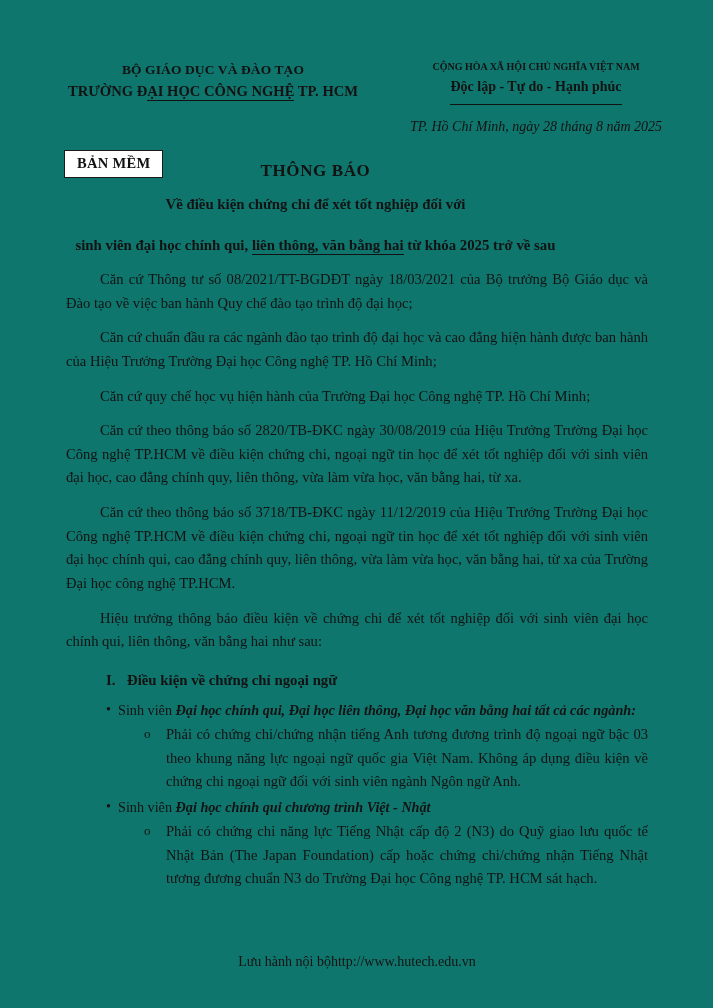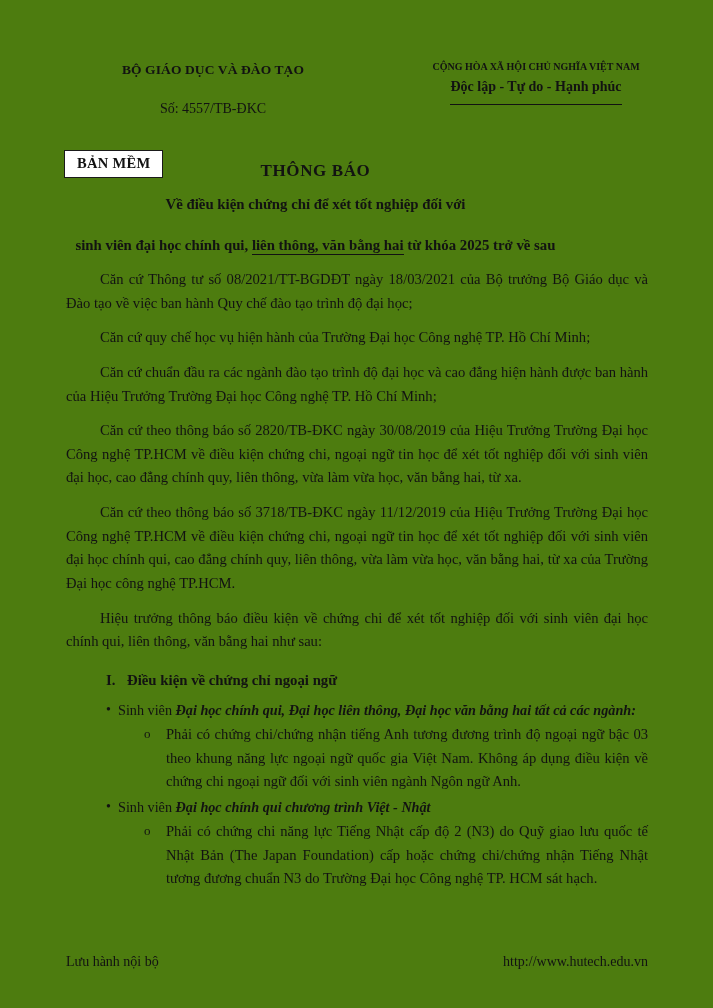--- a/index.html
+++ b/index.html
@@ -9,21 +9,21 @@
     background: #ffffff;
   }
   body {
     font-family: "Liberation Serif", "DejaVu Serif", serif;
     color: #121212;
   }
   .page {
     position: relative;
     width: 713px;
     height: 1008px;
-    background: #4d7c0f;
+    background: #0f766e;
     overflow: hidden;
     box-sizing: border-box;
     font-family: Liberation Serif, serif;
   }
 
   
   .doc-header {
     position: absolute;
     top: 60px;
     left: 0;
@@ -202,63 +202,66 @@
     line-height: 1.62;
   }
 
   
   .doc-footer {
     position: absolute;
     bottom: 38px;
     left: 66px;
     width: 582px;
     display: flex;
-    justify-content: space-between;
+    justify-content: center;
     align-items: baseline;
     font-size: 14px;
   }
   .footer-left { white-space: nowrap; }
   .footer-right { white-space: nowrap; }
 </style>
 </head>
 <body>
 
 <div class="page">
 
   <div class="doc-header">
 
     <div class="hdr-col-left">
       <div class="hdr-ministry">BỘ GIÁO DỤC VÀ ĐÀO TẠO</div>
-      <div class="hdr-docnum">Số: 4557/TB-ĐKC</div>
+      <div class="hdr-university">
+        <span>TRƯỜNG Đ</span><span class="uline">ẠI HỌC CÔNG NGHỆ</span><span> TP. HCM</span>
+      </div>
     </div>
 
     <div class="hdr-col-right">
       <div class="hdr-nation">CỘNG HÒA XÃ HỘI CHỦ NGHĨA VIỆT NAM</div>
       <div class="hdr-motto">
         <span class="uline">Độc lập - Tự do - Hạnh phúc</span>
       </div>
+      <div class="hdr-place-date">TP. Hồ Chí Minh, ngày 28 tháng 8 năm 2025</div>
     </div>
 
   </div>
 
   <div class="soft-copy-stamp">BẢN MỀM</div>
 
   <div class="title-block">
     <div class="title-main">THÔNG BÁO</div>
     <div class="title-sub1">Về điều kiện chứng chỉ để xét tốt nghiệp đối với</div>
     <div class="title-sub2">
       <span>sinh viên đại học chính qui, </span><span class="uline">liên thông, văn bằng hai</span><span> từ khóa 2025 trở về sau</span>
     </div>
   </div>
 
   <div class="body-block">
 
     <p class="para">Căn cứ Thông tư số 08/2021/TT-BGDĐT ngày 18/03/2021 của Bộ trưởng Bộ Giáo dục và Đào tạo về việc ban hành Quy chế đào tạo trình độ đại học;</p>
+    <p class="para">Căn cứ chuẩn đầu ra các ngành đào tạo trình độ đại học và cao đẳng hiện hành được ban hành của Hiệu Trưởng Trường Đại học Công nghệ TP. Hồ Chí Minh;</p>
     <p class="para">Căn cứ quy chế học vụ hiện hành của Trường Đại học Công nghệ TP. Hồ Chí Minh;</p>
-    <p class="para">Căn cứ chuẩn đầu ra các ngành đào tạo trình độ đại học và cao đẳng hiện hành được ban hành của Hiệu Trưởng Trường Đại học Công nghệ TP. Hồ Chí Minh;</p>
     <p class="para">Căn cứ theo thông báo số 2820/TB-ĐKC ngày 30/08/2019 của Hiệu Trưởng Trường Đại học Công nghệ TP.HCM về điều kiện chứng chi, ngoại ngữ tin học để xét tốt nghiệp đối với sinh viên đại học, cao đẳng chính quy, liên thông, vừa làm vừa học, văn bằng hai, từ xa.</p>
     <p class="para">Căn cứ theo thông báo số 3718/TB-ĐKC ngày 11/12/2019 của Hiệu Trưởng Trường Đại học Công nghệ TP.HCM về điều kiện chứng chi, ngoại ngữ tin học để xét tốt nghiệp đối với sinh viên đại học chính qui, cao đẳng chính quy, liên thông, vừa làm vừa học, văn bằng hai, từ xa của Trường Đại học công nghệ TP.HCM.</p>
     <p class="para">Hiệu trưởng thông báo điều kiện về chứng chi để xét tốt nghiệp đối với sinh viên đại học chính qui, liên thông, văn bằng hai như sau:</p>
 
     <div class="section-heading">
       <span class="sec-num">I.</span><span>Điều kiện về chứng chỉ ngoại ngữ</span>
     </div>
 
     <div class="bullet-group">
       <div class="bullet-l1">

